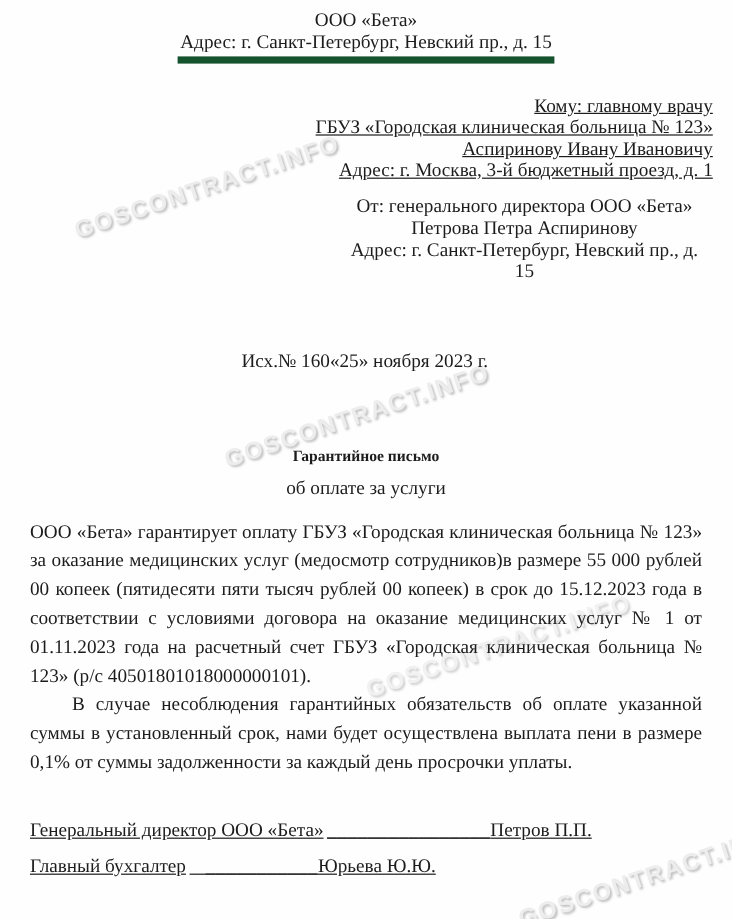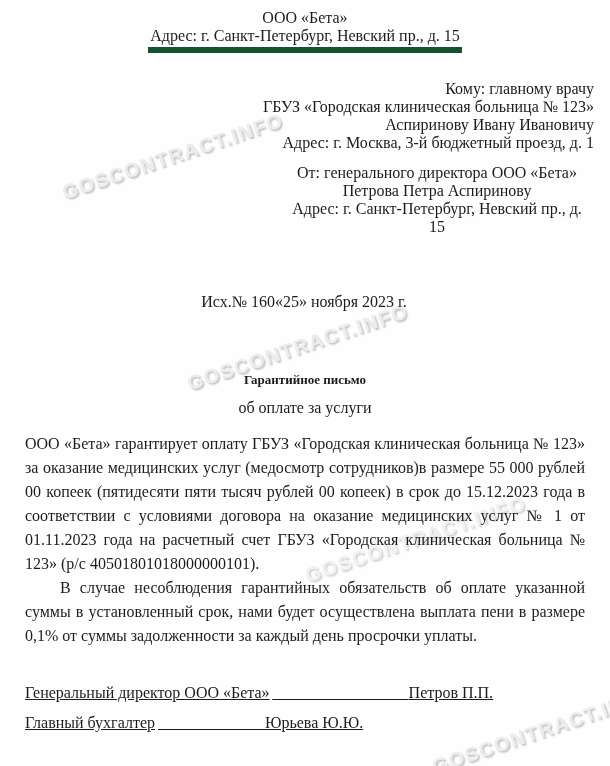--- a/index.html
+++ b/index.html
@@ -40,20 +40,21 @@
     display: inline-block;
     border-bottom: 6px solid #14532d;
     padding: 0 2px 2px 2px;
     line-height: 18px;
   }
   .recipient {
     margin-top: 27px;
     text-align: right;
     padding-right: 16px;
     line-height: 18px;
+    text-decoration: underline;
   }
   .sender {
     margin-top: 12px;
     margin-left: auto;
     margin-right: 22px;
     width: 302px;
     text-align: center;
     line-height: 18px;
   }
   .ref-row {

